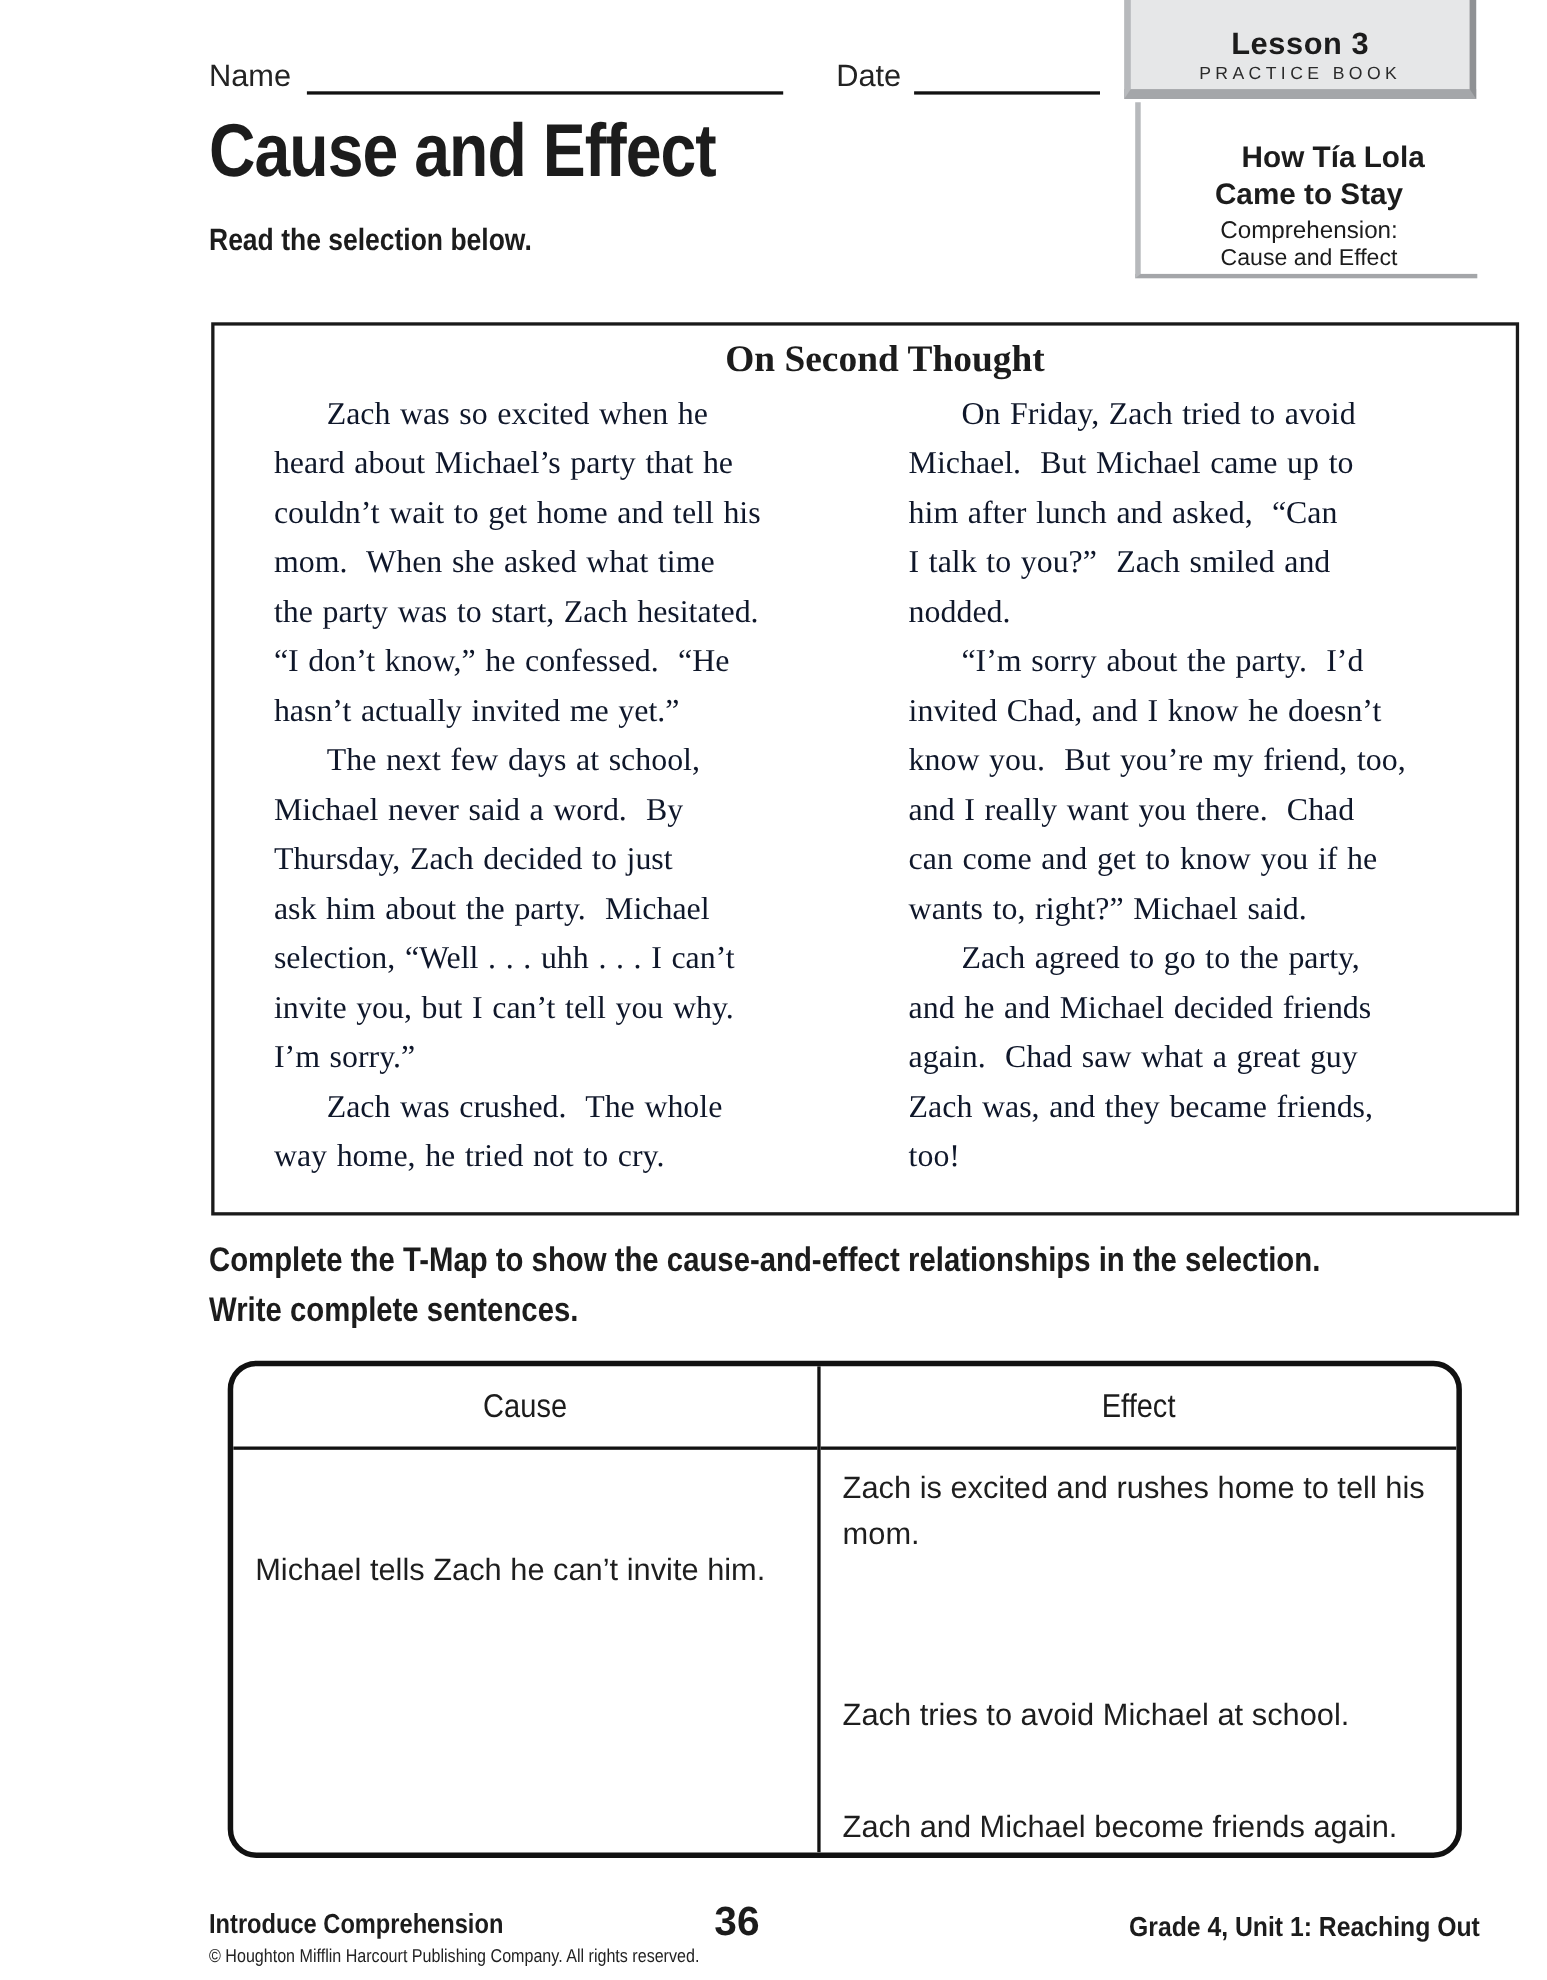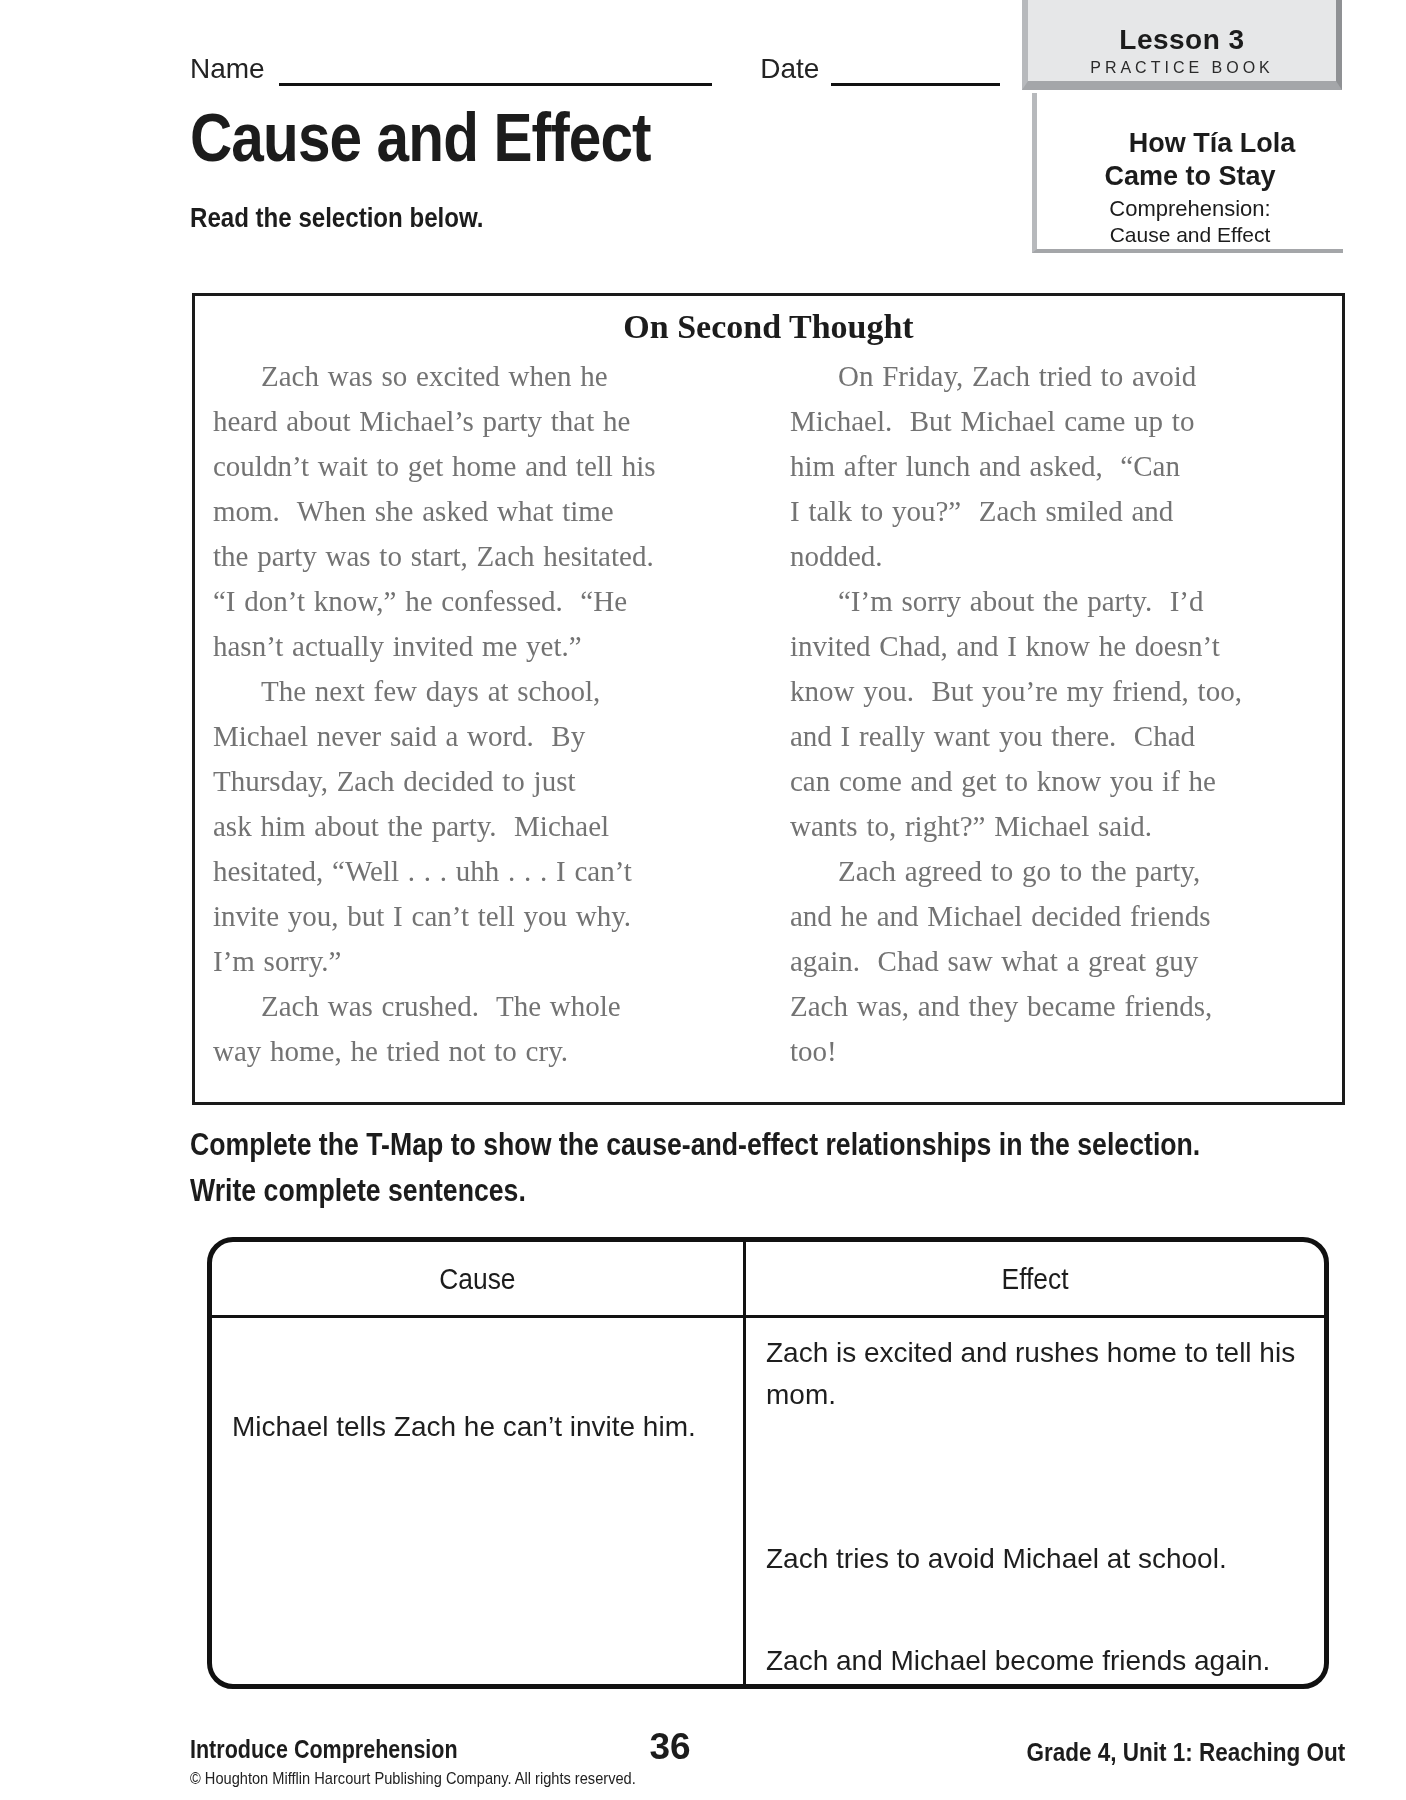--- a/index.html
+++ b/index.html
@@ -38,25 +38,25 @@
   .fill-line{border-bottom:3px solid #111;height:30px;display:inline-block;}
   .name-line{width:442px;margin-left:14px;margin-right:48px;}
   .date-line{width:172px;margin-left:12px;}
 
   
   .page-title{left:190px;top:98px;font-weight:bold;font-size:68px;letter-spacing:-1px;white-space:nowrap;}
   .read-instr{left:190px;top:202px;font-weight:bold;font-size:28px;white-space:nowrap;}
 
   
   .passage-box{
-    left:192px;top:293px;width:1147px;height:806px;border:3px solid #1a1a1a;background:#fff;
+    left:192px;top:293px;width:1147px;height:806px;border:3px solid #1a1a1a;background:#fff;padding-left:36px;
   }
   .passage-title{text-align:center;font-family:"Liberation Serif",serif;font-weight:bold;font-size:34px;margin-top:12px;}
   .pcols{display:flex;margin-top:8px;}
-  .pcol{font-family:"Liberation Serif",serif;font-size:29px;line-height:45px;color:#737373;}
+  .pcol{font-family:"Liberation Serif",serif;font-size:29px;line-height:45px;color:#0f172a;}
   .pcol1{width:505px;margin-left:18px;}
   .pcol2{width:545px;margin-left:72px;}
   .pline{white-space:pre;word-spacing:1.5px;}
   .pline.ind{text-indent:48px;}
 
   
   .tmap-instr{left:190px;top:1122px;font-weight:bold;font-size:31px;line-height:46px;white-space:nowrap;}
 
   
   .tmap{
@@ -116,21 +116,21 @@
         <div class="pline">heard about Michael’s party that he</div>
         <div class="pline">couldn’t wait to get home and tell his</div>
         <div class="pline">mom.  When she asked what time</div>
         <div class="pline">the party was to start, Zach hesitated.</div>
         <div class="pline">“I don’t know,” he confessed.  “He</div>
         <div class="pline">hasn’t actually invited me yet.”</div>
         <div class="pline ind">The next few days at school,</div>
         <div class="pline">Michael never said a word.  By</div>
         <div class="pline">Thursday, Zach decided to just</div>
         <div class="pline">ask him about the party.  Michael</div>
-        <div class="pline">hesitated, “Well . . . uhh . . . I can’t</div>
+        <div class="pline">selection, “Well . . . uhh . . . I can’t</div>
         <div class="pline">invite you, but I can’t tell you why.</div>
         <div class="pline">I’m sorry.”</div>
         <div class="pline ind">Zach was crushed.  The whole</div>
         <div class="pline">way home, he tried not to cry.</div>
       </div>
       <div class="pcol pcol2">
         <div class="pline ind">On Friday, Zach tried to avoid</div>
         <div class="pline">Michael.  But Michael came up to</div>
         <div class="pline">him after lunch and asked,  “Can</div>
         <div class="pline">I talk to you?”  Zach smiled and</div>

